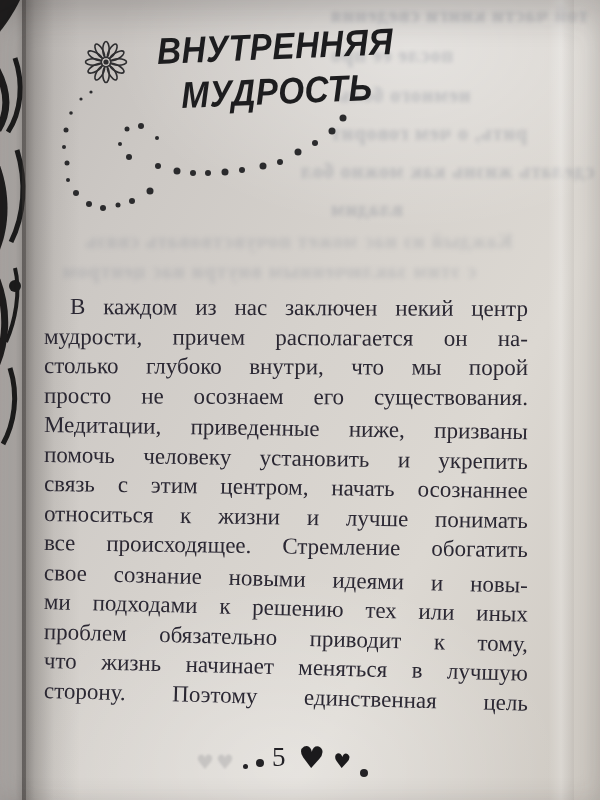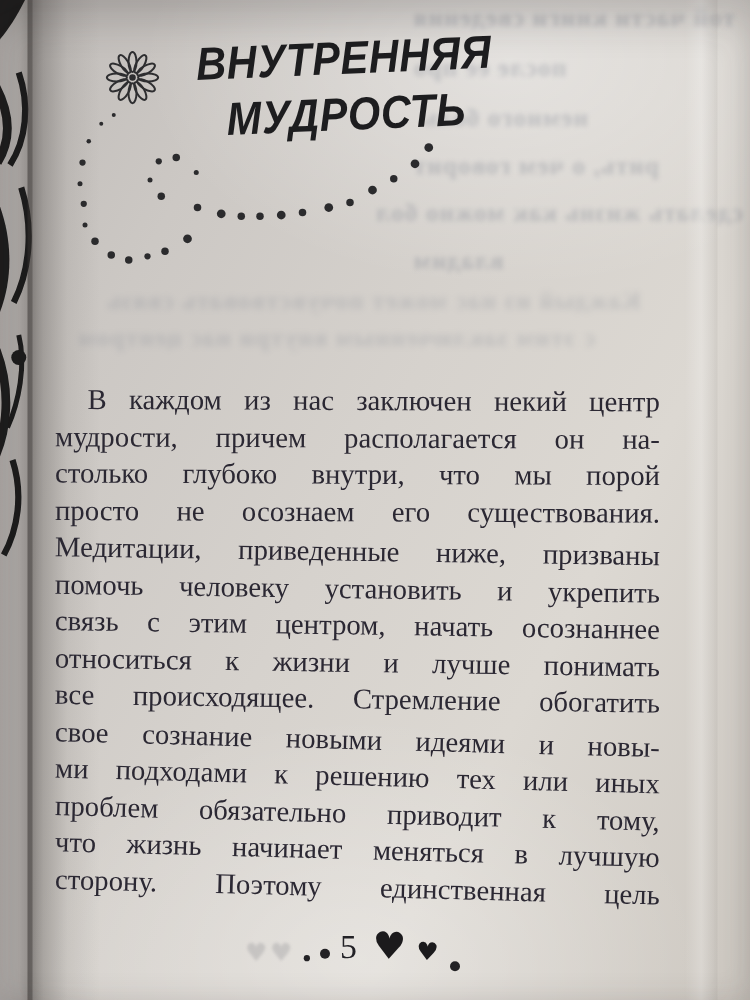--- a/index.html
+++ b/index.html
@@ -25,21 +25,21 @@
   .ghost-soft{opacity:.22;filter:blur(2.5px);}
   
   .daisy{position:absolute;left:84px;top:40px;}
   .title{position:absolute;left:138px;top:24px;width:276px;text-align:center;
     transform:rotate(-2.4deg) scaleX(.9);transform-origin:center;
     font-family:"Liberation Sans", sans-serif;font-style:italic;font-weight:800;
     font-size:37px;line-height:45px;color:#1d1d1f;letter-spacing:.5px;}
   .swirl{position:absolute;left:55px;top:90px;}
   .swirl circle{fill:#2b2b2d;}
   
-  .body-text{position:absolute;left:44px;top:305px;width:484px;color:#2b2833;}
+  .body-text{position:absolute;left:44px;top:292px;width:484px;color:#2b2833;}
   .body-line{height:29.5px;line-height:29.5px;font-size:23px;white-space:nowrap;
     text-align:justify;text-align-last:justify;transform-origin:left center;}
   .body-line.indent{text-indent:26px;}
   .body-line:nth-child(-n+4){transform:rotate(.25deg);}
   .body-line:nth-child(n+5):nth-child(-n+9){transform:rotate(.85deg);}
   .body-line:nth-child(n+10){transform:rotate(1.5deg);}
   
   .footer{position:absolute;left:0;top:738px;width:600px;height:50px;color:#1d1c1e;}
   .ghost-hearts{position:absolute;left:196px;top:12px;font-family:"DejaVu Sans",sans-serif;
     font-size:20px;color:#8a8a8e;opacity:.30;filter:blur(1.2px);letter-spacing:2px;}

